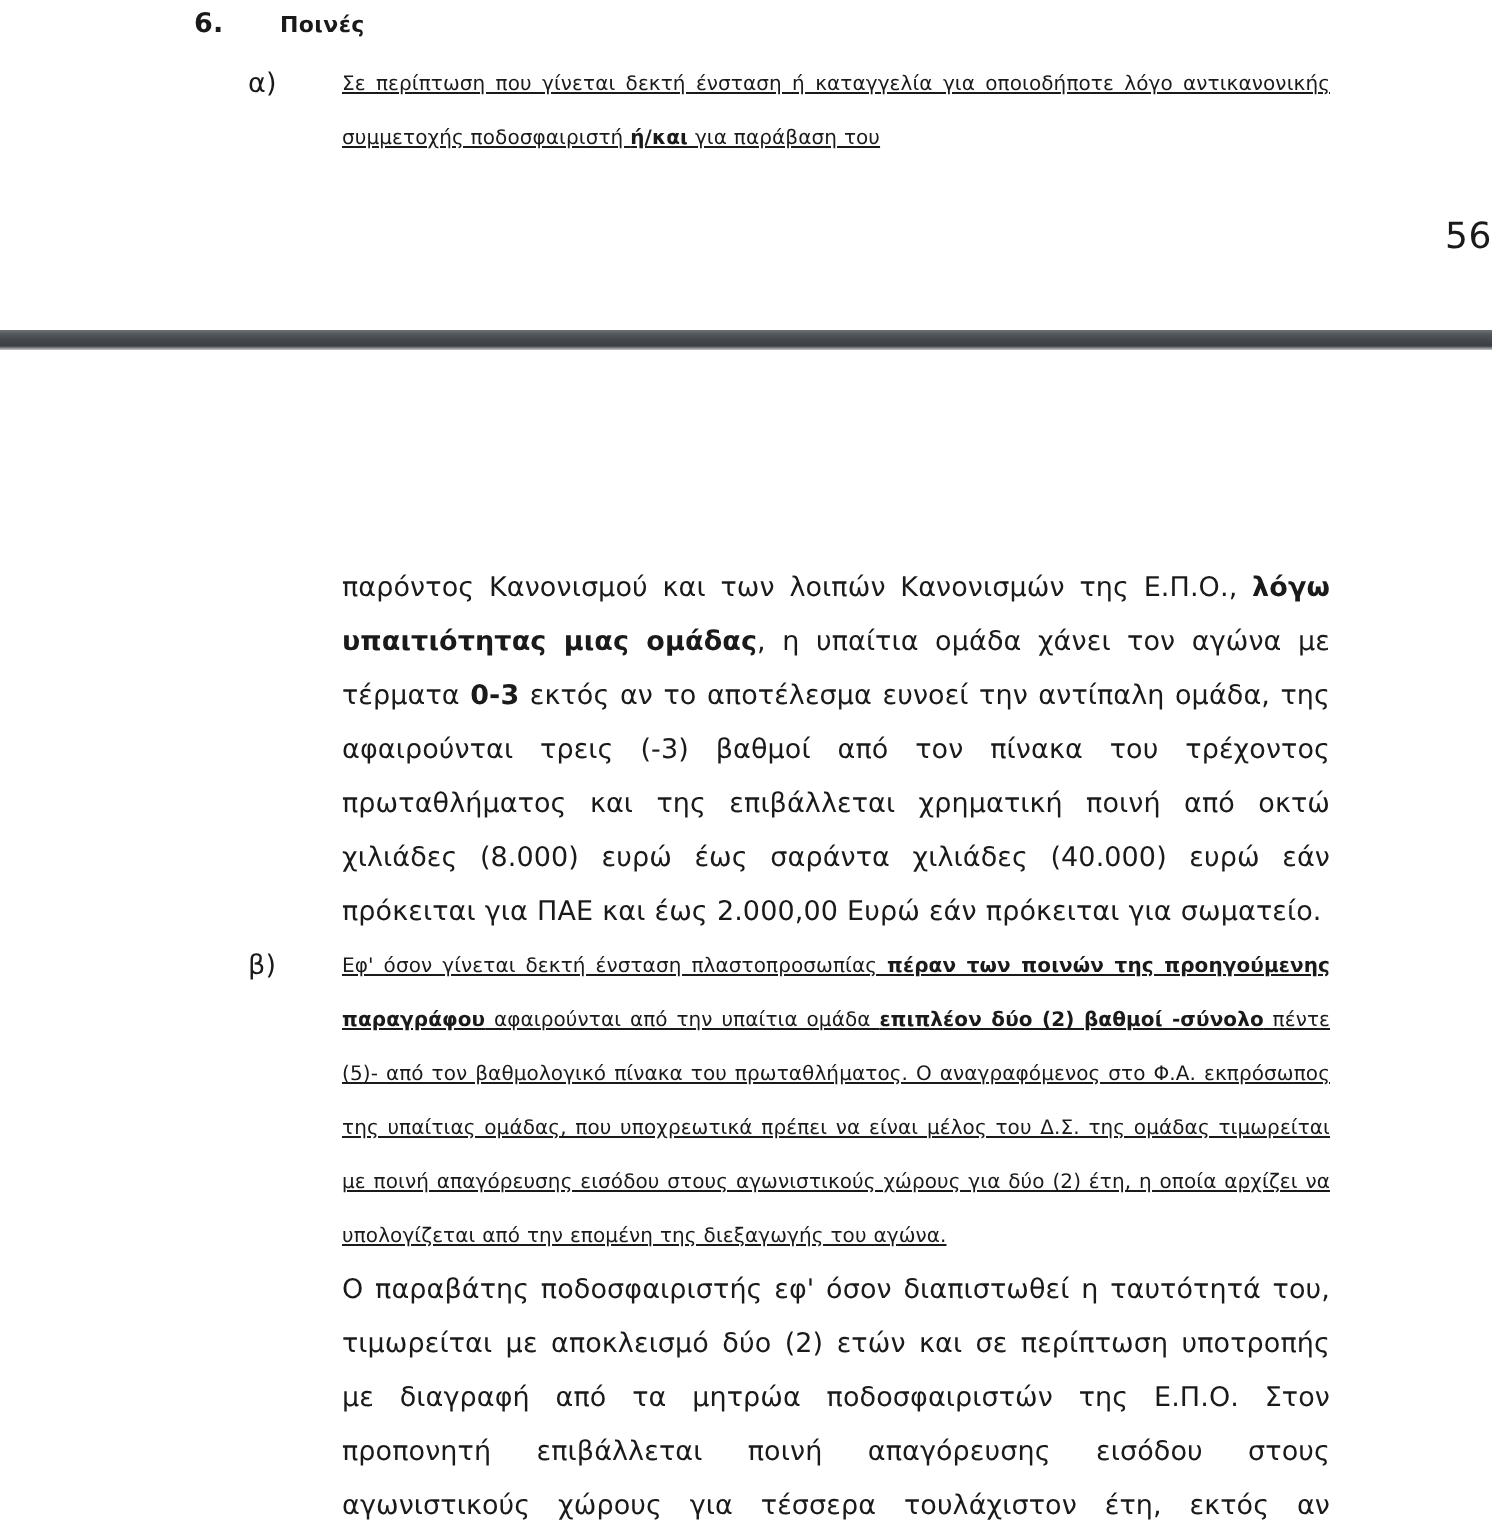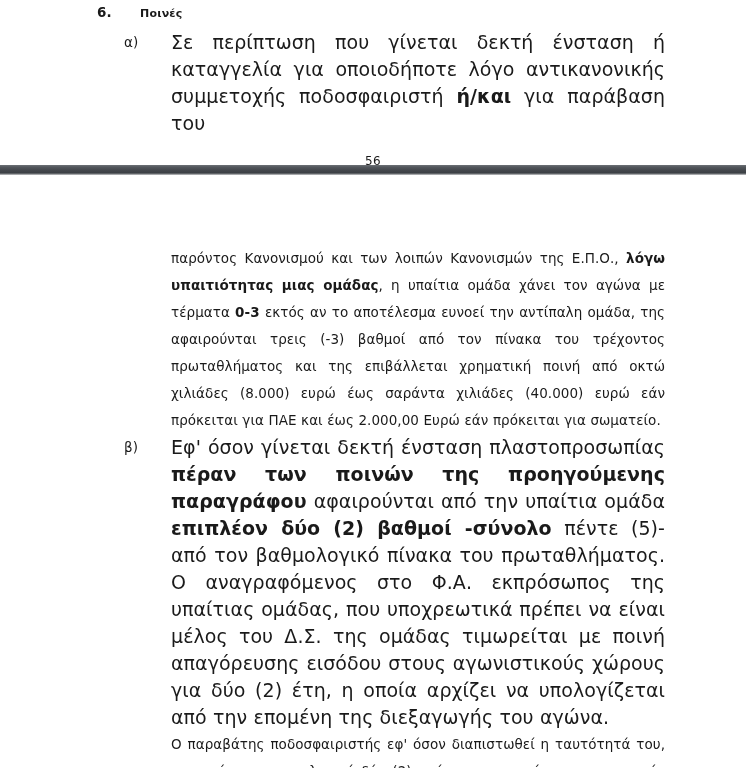--- a/index.html
+++ b/index.html
@@ -39,21 +39,21 @@
                 #53585d 2px,
                 #44484d 5px,
                 #3b3f44 8px,
                 #c9cacc 10px);
     box-shadow: 0 1px 0 #e2e3e4;
   }
 
   
   .page-bottom {
     height: 593px;
-    padding-top: 70px;
+    padding-top: 106px;
     box-sizing: border-box;
   }
 
   
   .heading-row {
     display: flex;
     align-items: baseline;
     padding-left: 97px;
     margin-bottom: 9px;
   }
@@ -79,46 +79,47 @@
   }
   .item-marker {
     flex: 0 0 47px;
     width: 47px;
     font-size: 13.5px;
     line-height: 27px;
     letter-spacing: 0.1px;
   }
   .item-body {
     flex: 1 1 auto;
-    font-size: 19px;
+    font-size: 10px;
     line-height: 27px;
     text-align: justify;
     text-justify: inter-word;
     letter-spacing: 0.05px;
     word-spacing: 0.2px;
+    text-decoration: underline;
   }
 
   
   .body-para {
     margin: 0;
     padding-left: 171px;
     padding-right: 81px;
     font-size: 13.5px;
     line-height: 27px;
     text-align: justify;
     text-justify: inter-word;
     letter-spacing: 0.05px;
     word-spacing: 0.2px;
   }
 
   .page-number {
-    text-align: center;
-    font-size: 12px;
+    text-align: right;
+    font-size: 18px;
     line-height: 20px;
-    margin-top: 14px;
+    margin-top: 26px;
     letter-spacing: 0.3px;
   }
 
   b, strong { font-weight: bold; }
 </style>
 </head>
 <body>
 
 <div class="page-scan page-top">
 

